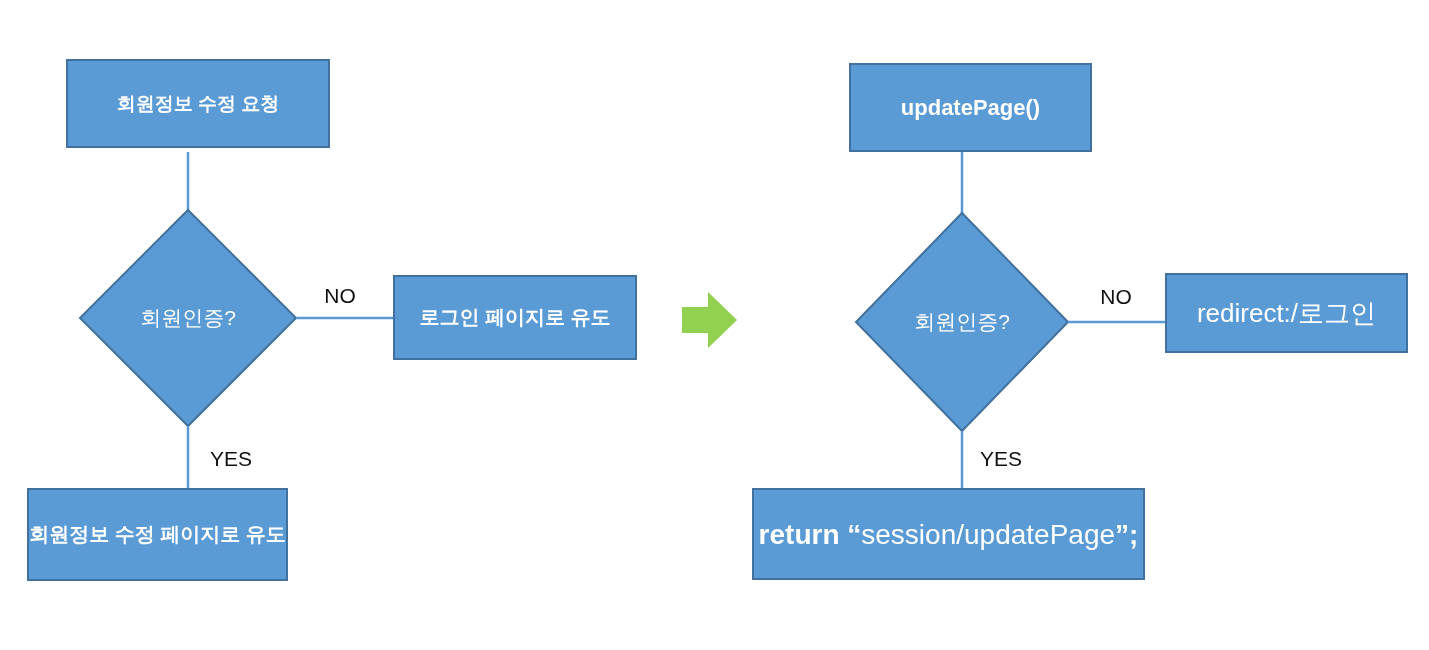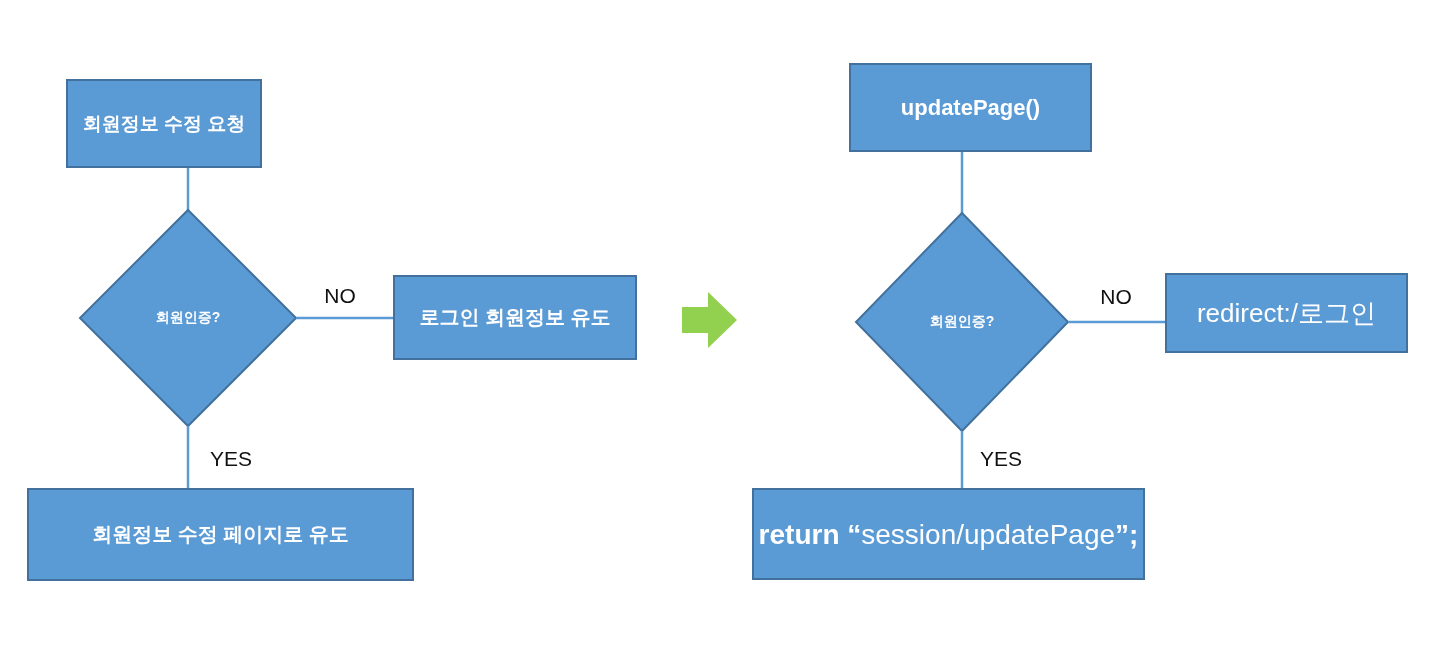--- a/index.html
+++ b/index.html
@@ -27,41 +27,41 @@
     align-items: center;
     justify-content: center;
     text-align: center;
     z-index: 1;
     line-height: 1.25;
   }
   .node.bold { font-weight: bold; }
   .diamond-text {
     position: absolute;
     color: #ffffff;
-    font-weight: bold;
-    font-size: 14px;
+    font-weight: normal;
+    font-size: 21px;
     display: flex;
     align-items: center;
     justify-content: center;
     text-align: center;
     z-index: 2;
   }
   .edge-label {
     position: absolute;
     color: #111111;
     font-size: 21px;
     display: flex;
     align-items: center;
     justify-content: center;
     z-index: 2;
   }
   
-  .box-a { left: 66px;  top: 79px;  width: 196px; height: 89px; font-size: 19px; }
+  .box-a { left: 66px;  top: 59px;  width: 264px; height: 89px; font-size: 19px; }
   .box-b { left: 393px; top: 275px; width: 244px; height: 85px; font-size: 20px; }
-  .box-c { left: 27px;  top: 488px; width: 387px; height: 93px; font-size: 20px; text-align: center; }
+  .box-c { left: 27px;  top: 488px; width: 261px; height: 93px; font-size: 20px; text-align: center; }
   
   .box-d { left: 841px;  top: 63px;  width: 243px; height: 89px; font-size: 22px; margin-left: 8px; }
   .box-e { left: 1165px; top: 273px; width: 243px; height: 80px; font-size: 26px; font-weight: normal; }
   .box-f { left: 752px;  top: 488px; width: 393px; height: 92px; font-size: 28px; font-weight: normal; }
   .box-f .kw { font-weight: bold; }
   .d1-text { left: 108px; top: 298px; width: 160px; height: 40px; }
   .d2-text { left: 882px; top: 302px; width: 160px; height: 40px; }
   .no-1  { left: 310px;  top: 281px; width: 60px; height: 30px; }
   .yes-1 { left: 196px;  top: 444px; width: 70px; height: 30px; }
   .no-2  { left: 1086px; top: 282px; width: 60px; height: 30px; }
@@ -83,21 +83,21 @@
 
     <line x1="962" y1="152" x2="962" y2="216" stroke="#5B9BD5" stroke-width="2.5"></line>
     <polygon points="962,213 1068,322 962,431 856,322" fill="#5B9BD5" stroke="#41719C" stroke-width="2"></polygon>
     <line x1="1068" y1="322" x2="1165" y2="322" stroke="#5B9BD5" stroke-width="2.5"></line>
     <line x1="962" y1="431" x2="962" y2="488" stroke="#5B9BD5" stroke-width="2.5"></line>
   </svg>
 
   <div class="node bold box-a">회원정보 수정 요청</div>
   <div class="diamond-text d1-text">회원인증?</div>
   <div class="edge-label no-1">NO</div>
-  <div class="node bold box-b">로그인 회원정보 유도</div>
+  <div class="node bold box-b">로그인 페이지로 유도</div>
   <div class="edge-label yes-1">YES</div>
   <div class="node bold box-c">회원정보 수정 페이지로 유도</div>
 
   <div class="node bold box-d">updatePage()</div>
   <div class="diamond-text d2-text">회원인증?</div>
   <div class="edge-label no-2">NO</div>
   <div class="node box-e">redirect:/로그인</div>
   <div class="edge-label yes-2">YES</div>
   <div class="node box-f">
     <span><span class="kw">return “</span><span>session/updatePage</span><span class="kw">”;</span></span>

